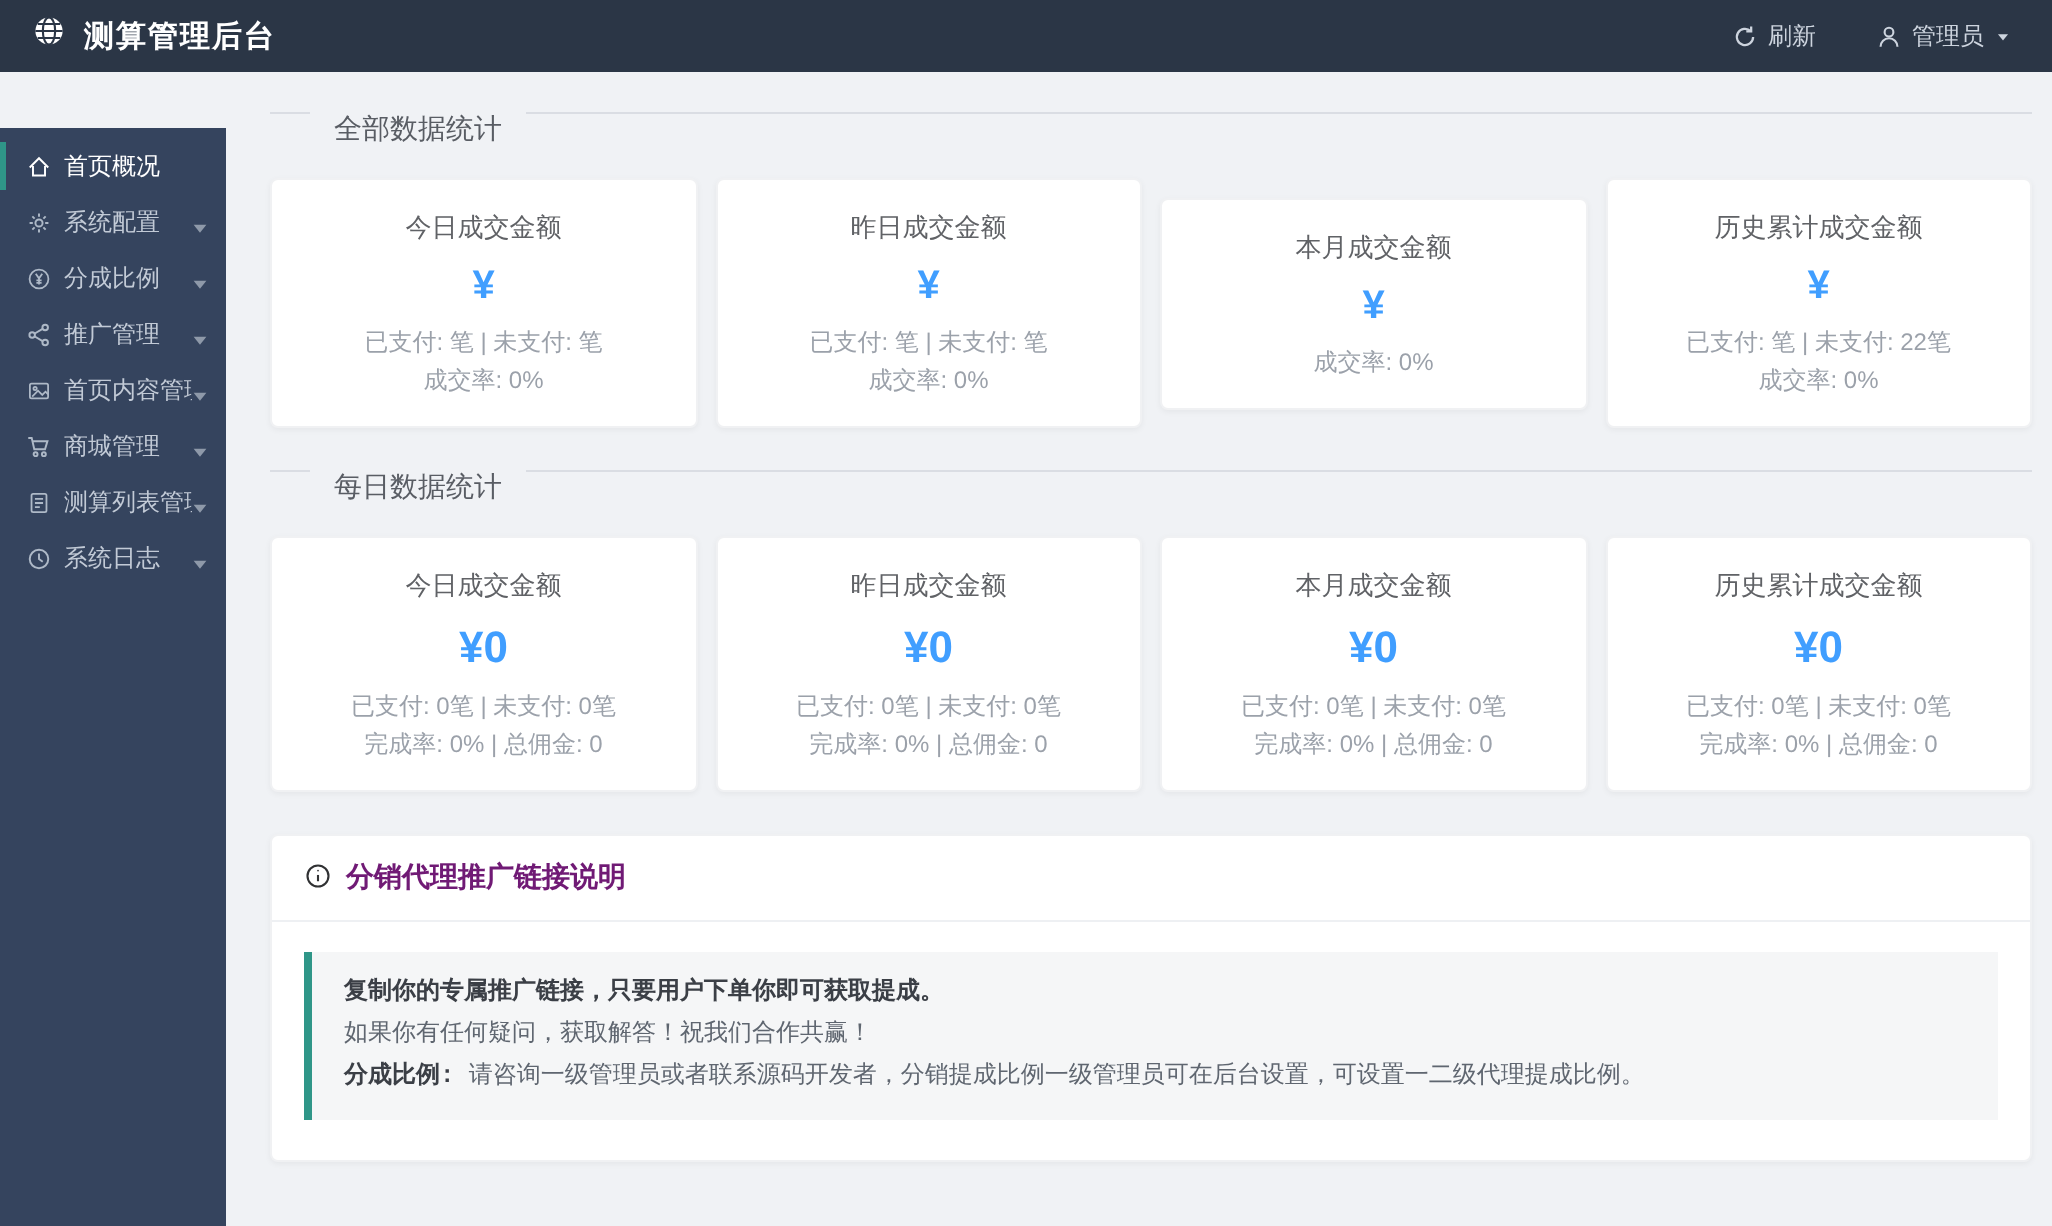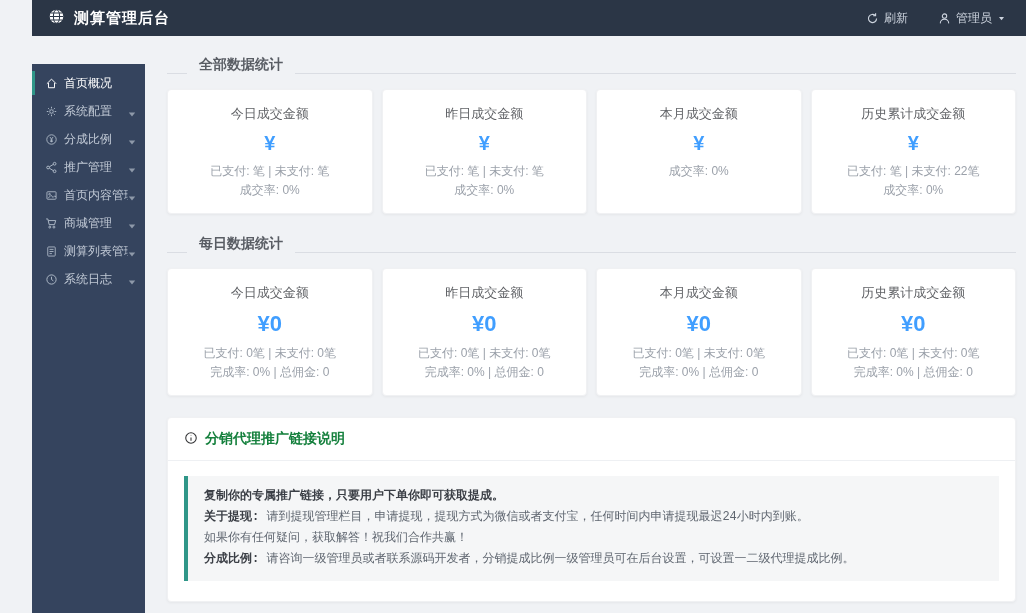--- a/index.html
+++ b/index.html
@@ -1,21 +1,21 @@
 <!DOCTYPE html>
 <html><head>
 <meta charset="utf-8">
 <style>
   * { box-sizing: border-box; margin: 0; padding: 0; }
   html,body { width:1026px; height:613px; }
   body {
     font-family: "Liberation Sans", "DejaVu Sans", sans-serif;
     background:#f0f2f5; overflow:hidden;
   }
-  #app { width:1026px; height:613px; display:flex; flex-direction:column;padding-left:32px; }
+  #app { width:1026px; height:613px; display:flex; flex-direction:column; }
 
   
   .header {
     height:36px; flex:0 0 36px; background:#2b3646;
     display:flex; align-items:center; justify-content:space-between;
     padding:0 20px 0 16px;
   }
   .brand { display:flex; align-items:center; gap:9px; }
   .brand-title { color:#ffffff; font-size:15px; font-weight:bold; letter-spacing:1px; }
   .header-right { display:flex; align-items:center; gap:30px; }
@@ -36,42 +36,42 @@
   .side-item .s-arrow { width:8px; height:8px; flex:0 0 auto; color:#8e99a9; }
   .side-item.active { color:#ffffff; }
   .side-item.active .s-icon { color:#ffffff; }
   .side-item.active::before {
     content:""; position:absolute; left:0; top:2px; bottom:2px; width:3px; background:#2f9688;
   }
 
   
   .main { flex:1; padding:14px 10px 0 22px; overflow:hidden; }
 
-  .divider { display:flex; align-items:flex-end; margin:6px 0 15px;font-weight:bold; }
+  .divider { display:flex; align-items:flex-start; margin:6px 0 15px; }
   .dl-short { width:20px; height:1px; background:#dadde3; }
   .d-text { margin:0 12px; font-size:14px; color:#595d64; }
   .dl-long { flex:1; height:1px; background:#dadde3; }
 
-  .card-row { display:flex; gap:9px; margin-bottom:21px; }
+  .card-row { display:flex; gap:9px; margin-bottom:21px;align-items:center; }
   .stat-card {
     flex:1; background:#ffffff; border-radius:4px; border:1px solid #f0f1f3;
     box-shadow:0 1px 3px rgba(0,0,0,.05); text-align:center; padding:15px 8px 13px;
   }
   .card-title { font-size:13px; color:#606266; }
   .card-amount { font-size:20px; font-weight:bold; color:#409eff; margin:9px 0 7px; }
   .card-amount.big { font-size:22px; }
   .card-line { font-size:12px; color:#9ba1aa; line-height:19px; }
 
   .notice-card {
     background:#ffffff; border-radius:4px; border:1px solid #f0f1f3;
     box-shadow:0 1px 3px rgba(0,0,0,.05); margin-top:2px;
   }
   .notice-header {
     display:flex; align-items:center; gap:7px; padding:12px 16px;
-    font-size:14px; font-weight:bold; color:#15803d; border-bottom:1px solid #eef0f3;
+    font-size:14px; font-weight:bold; color:#701a75; border-bottom:1px solid #eef0f3;
   }
   .notice-body { padding:15px 16px 20px; }
   .notice-inner {
     background:#f5f6f7; border-left:4px solid #2f9688;
     padding:10px 16px 11px; font-size:12px; color:#5f6670; line-height:21px;font-family:Liberation Mono, monospace;
   }
   .notice-line b { color:#3b3f46; }
 </style>
 </head>
 <body>
@@ -318,21 +318,20 @@
               <circle cx="8" cy="8" r="6"></circle>
               <path d="M8 7.4 v3.6"></path>
               <circle cx="8" cy="4.9" r="0.5" fill="#303133" stroke="none"></circle>
             </svg>
           </span>
           <span>分销代理推广链接说明</span>
         </div>
         <div class="notice-body">
           <div class="notice-inner">
             <div class="notice-line"><b>复制你的专属推广链接，只要用户下单你即可获取提成。</b><span></span></div>
-            <div class="notice-line"><b>关于提现:</b><span> 请到提现管理栏目，申请提现，提现方式为微信或者支付宝，任何时间内申请提现最迟24小时内到账。</span></div>
             <div class="notice-line"><b></b><span>如果你有任何疑问，获取解答！祝我们合作共赢！</span></div>
             <div class="notice-line"><b>分成比例:</b><span> 请咨询一级管理员或者联系源码开发者，分销提成比例一级管理员可在后台设置，可设置一二级代理提成比例。</span></div>
           </div>
         </div>
       </div>
 
     </div>
   </div>
 </div>
 

